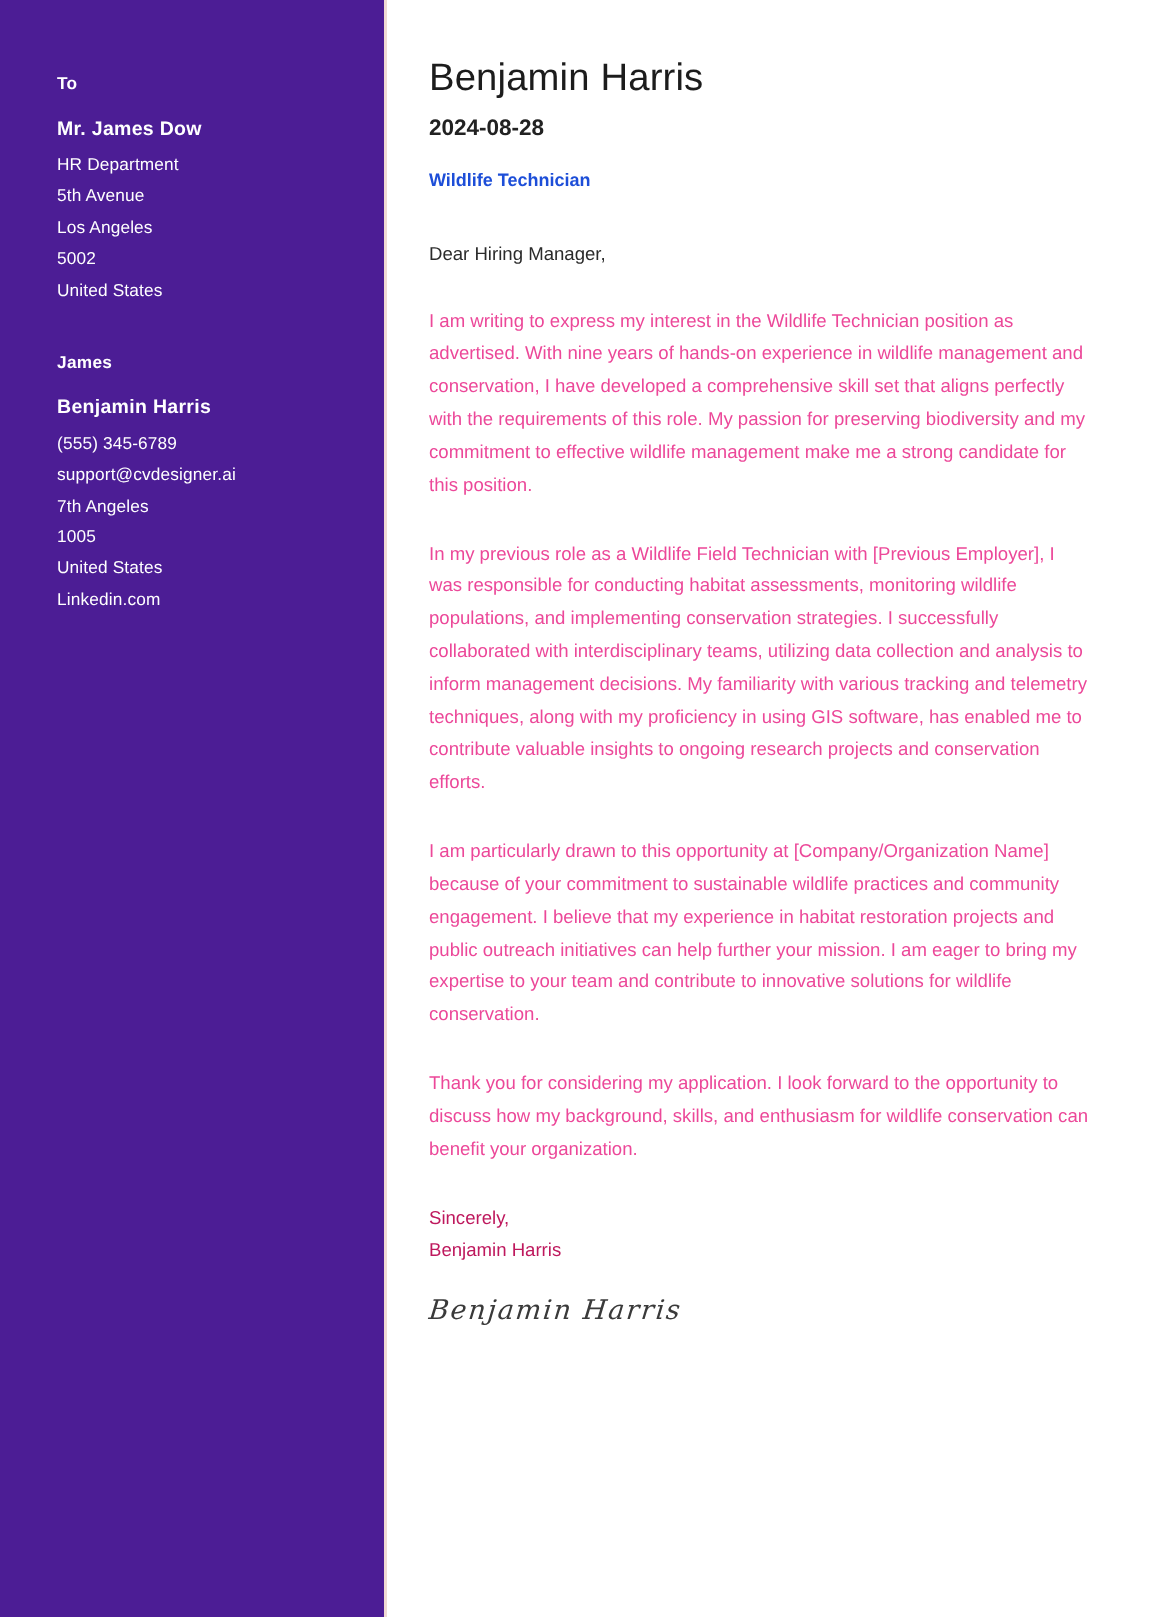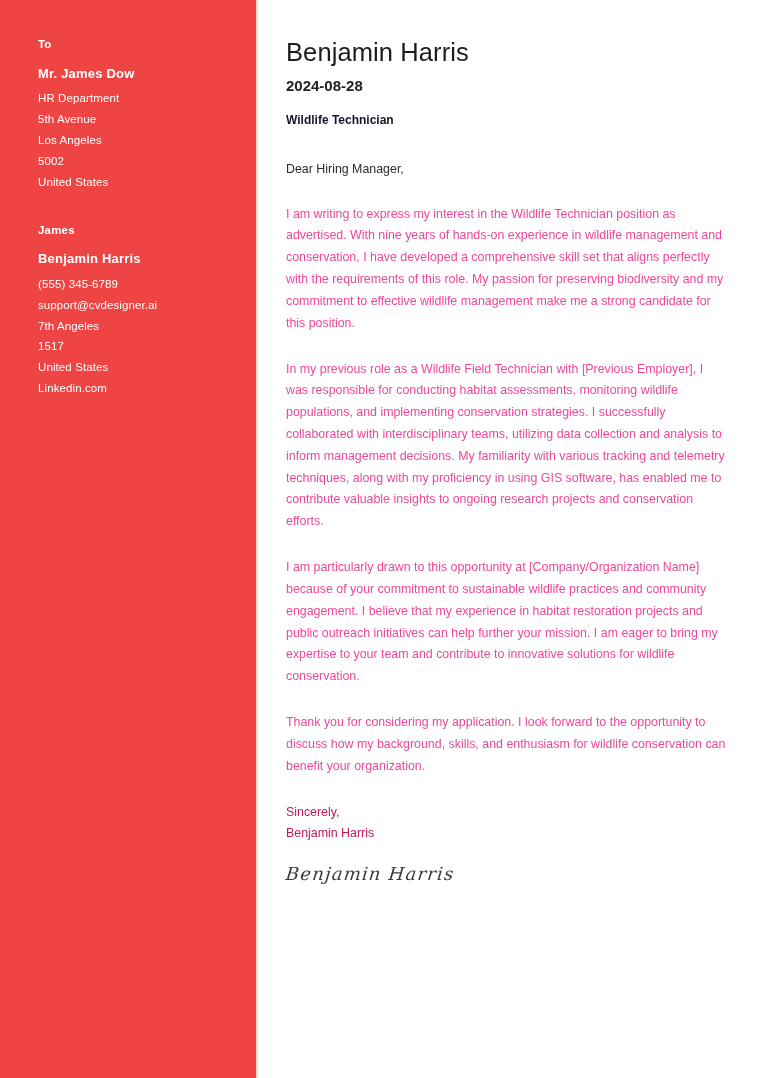--- a/index.html
+++ b/index.html
@@ -20,24 +20,24 @@
     background: #ffffff;
     display: flex;
     box-sizing: border-box;
   }
 
   
   .sidebar {
     width: 256px;
     min-width: 256px;
     height: 1078px;
-    background: #ef4444;
+    background: #4c1d95;
     color: #ffffff;
     box-sizing: border-box;
-    padding: 38px 0 0 38px;
+    padding: 50px 0 0 38px;
     position: relative;
   }
   .sidebar-divider {
     position: absolute;
     top: 0;
     left: 256px;
     width: 2px;
     height: 1078px;
     background: #f0d9d3;
   }
@@ -88,21 +88,21 @@
   .letter-date {
     font-size: 15px;
     font-weight: bold;
     color: #222222;
     margin: 0 0 18px 0;
     line-height: 1.2;
   }
   .letter-role {
     font-size: 12px;
     font-weight: bold;
-    color: #0f172a;
+    color: #1d4ed8;
     margin: 0 0 32px 0;
     line-height: 1.2;
   }
   .salutation {
     font-size: 12.4px;
     color: #2b2b2b;
     margin: 0 0 24px 0;
     line-height: 1.6;
   }
   .para {
@@ -149,21 +149,21 @@
       <p class="block-line">5002</p>
       <p class="block-line">United States</p>
     </section>
 
     <section class="addr-block from-block">
       <p class="block-label">James</p>
       <p class="block-name">Benjamin Harris</p>
       <p class="block-line">(555) 345-6789</p>
       <p class="block-line">support@cvdesigner.ai</p>
       <p class="block-line">7th Angeles</p>
-      <p class="block-line">1517</p>
+      <p class="block-line">1005</p>
       <p class="block-line">United States</p>
       <p class="block-line">Linkedin.com</p>
     </section>
 
     <div class="sidebar-divider"></div>
   </aside>
 
   <main class="body">
 
     <h1 class="letter-name">Benjamin Harris</h1>

